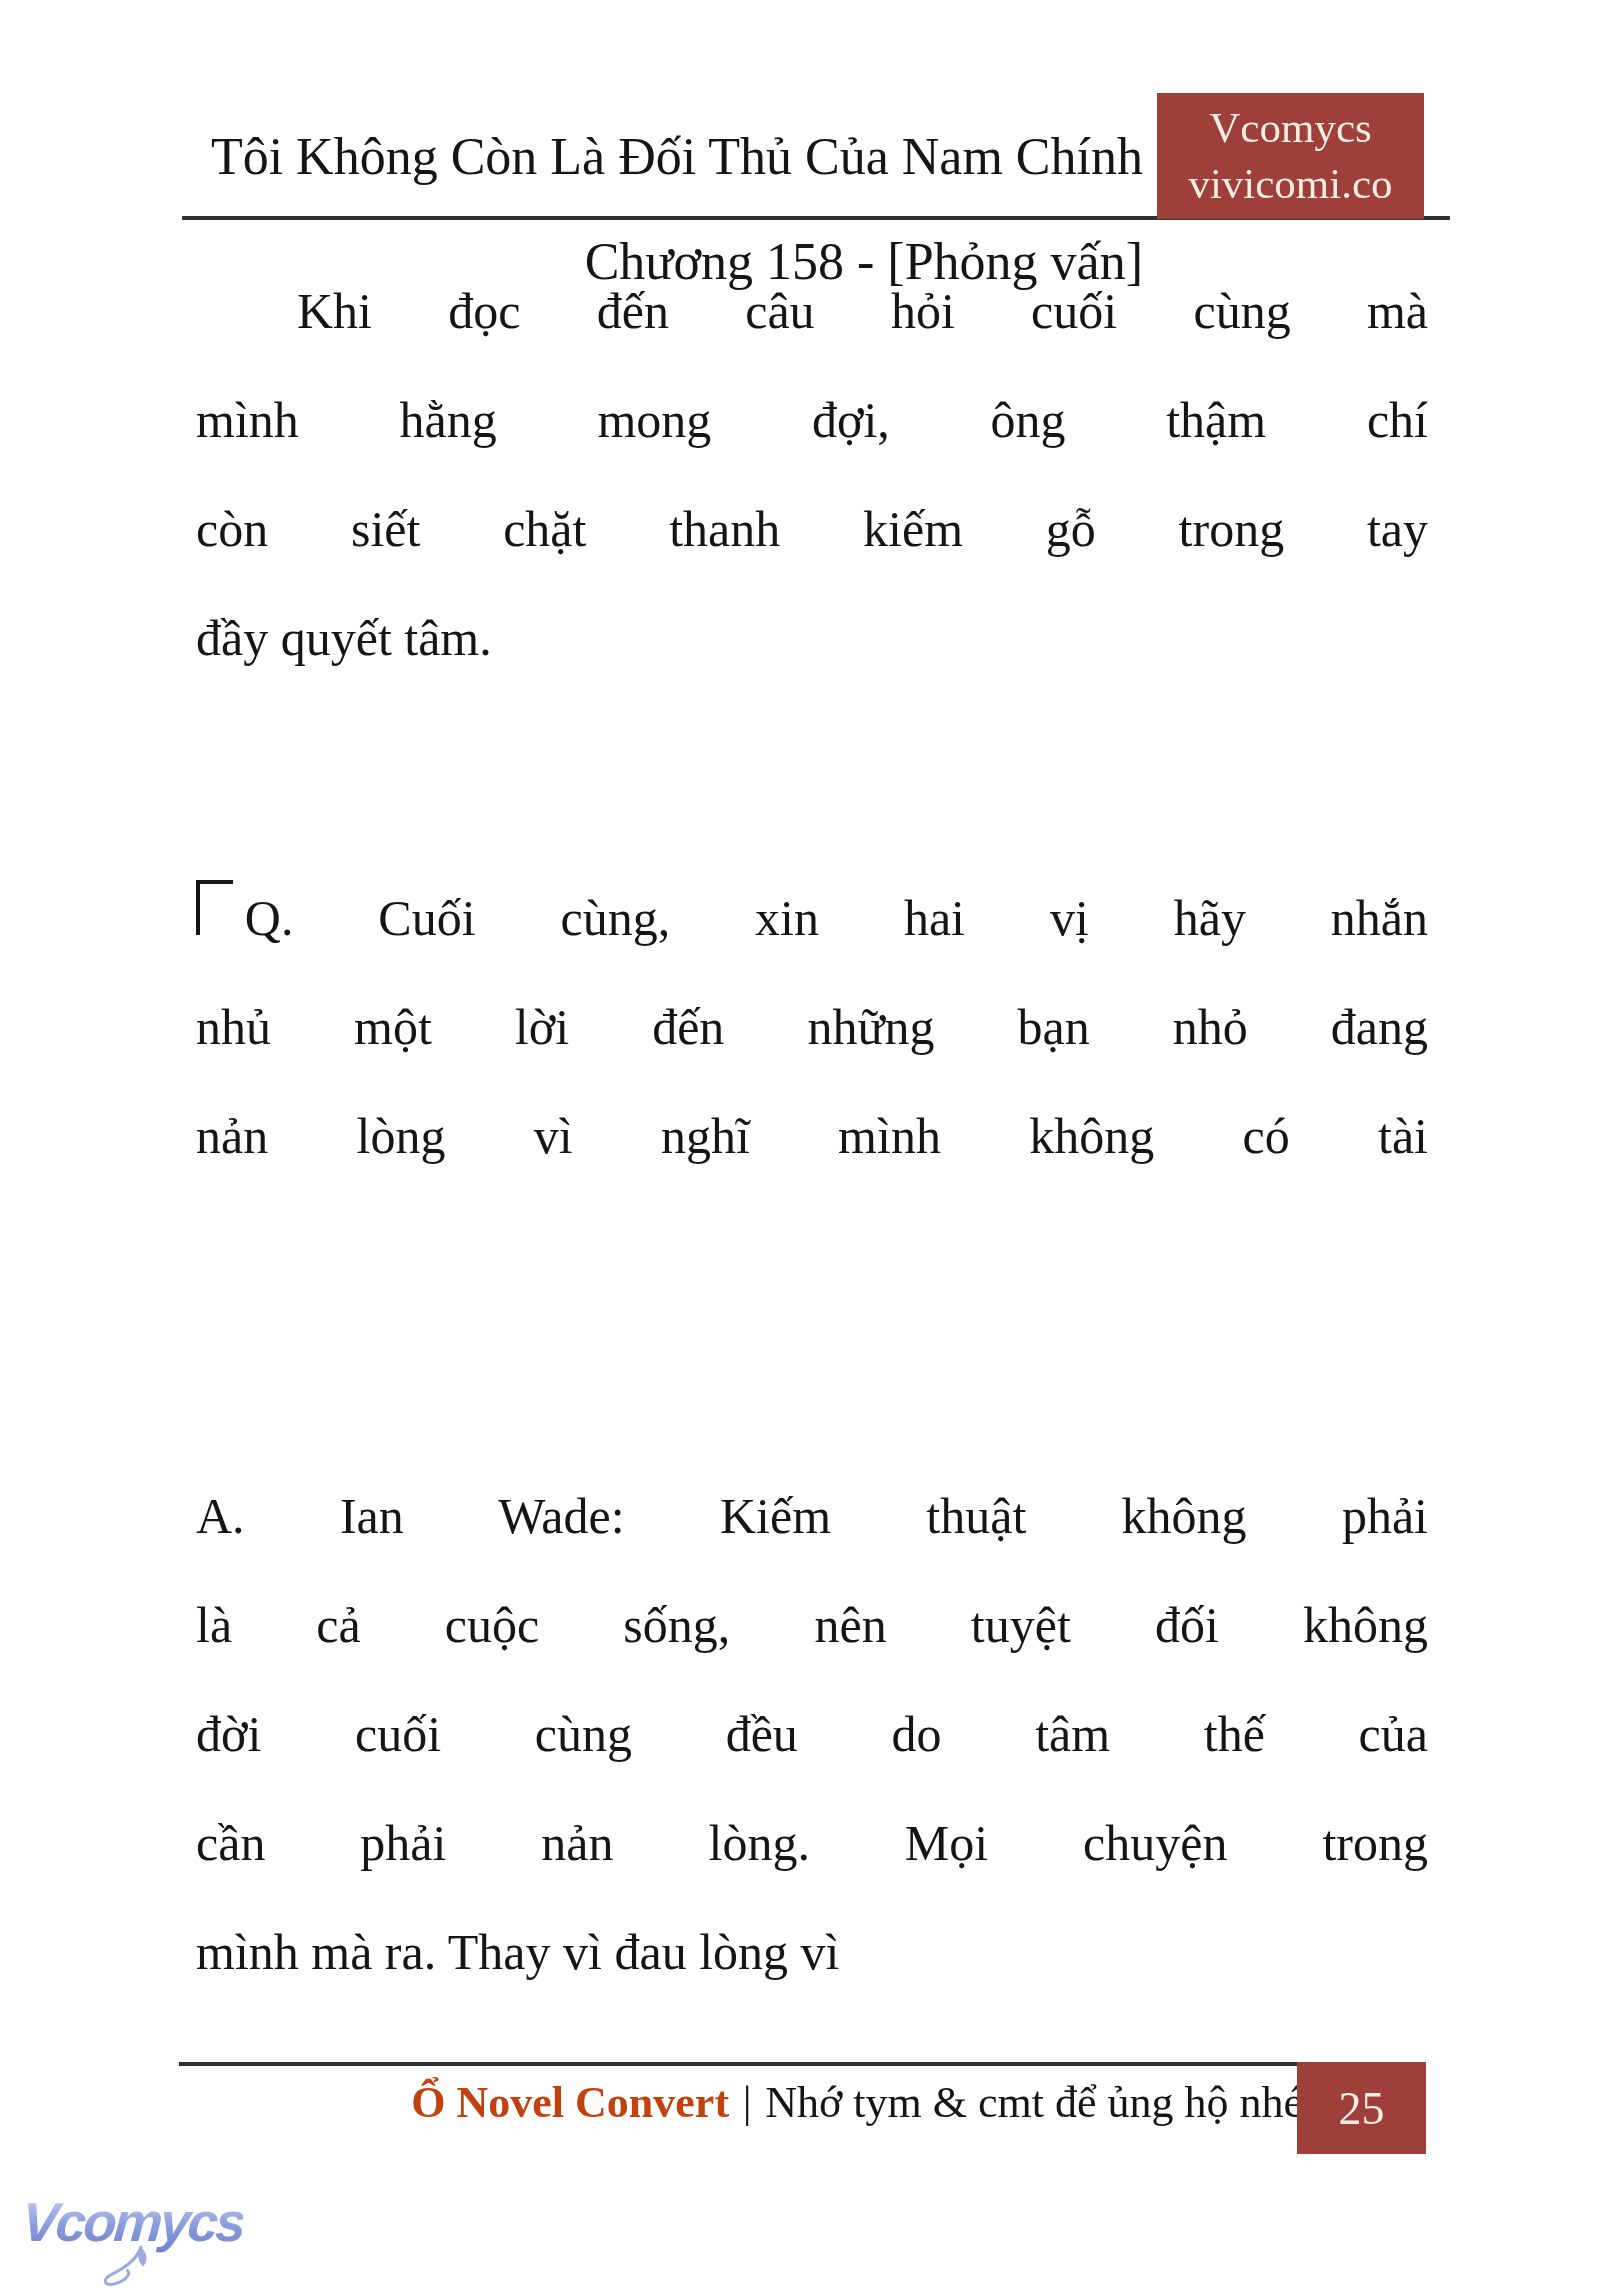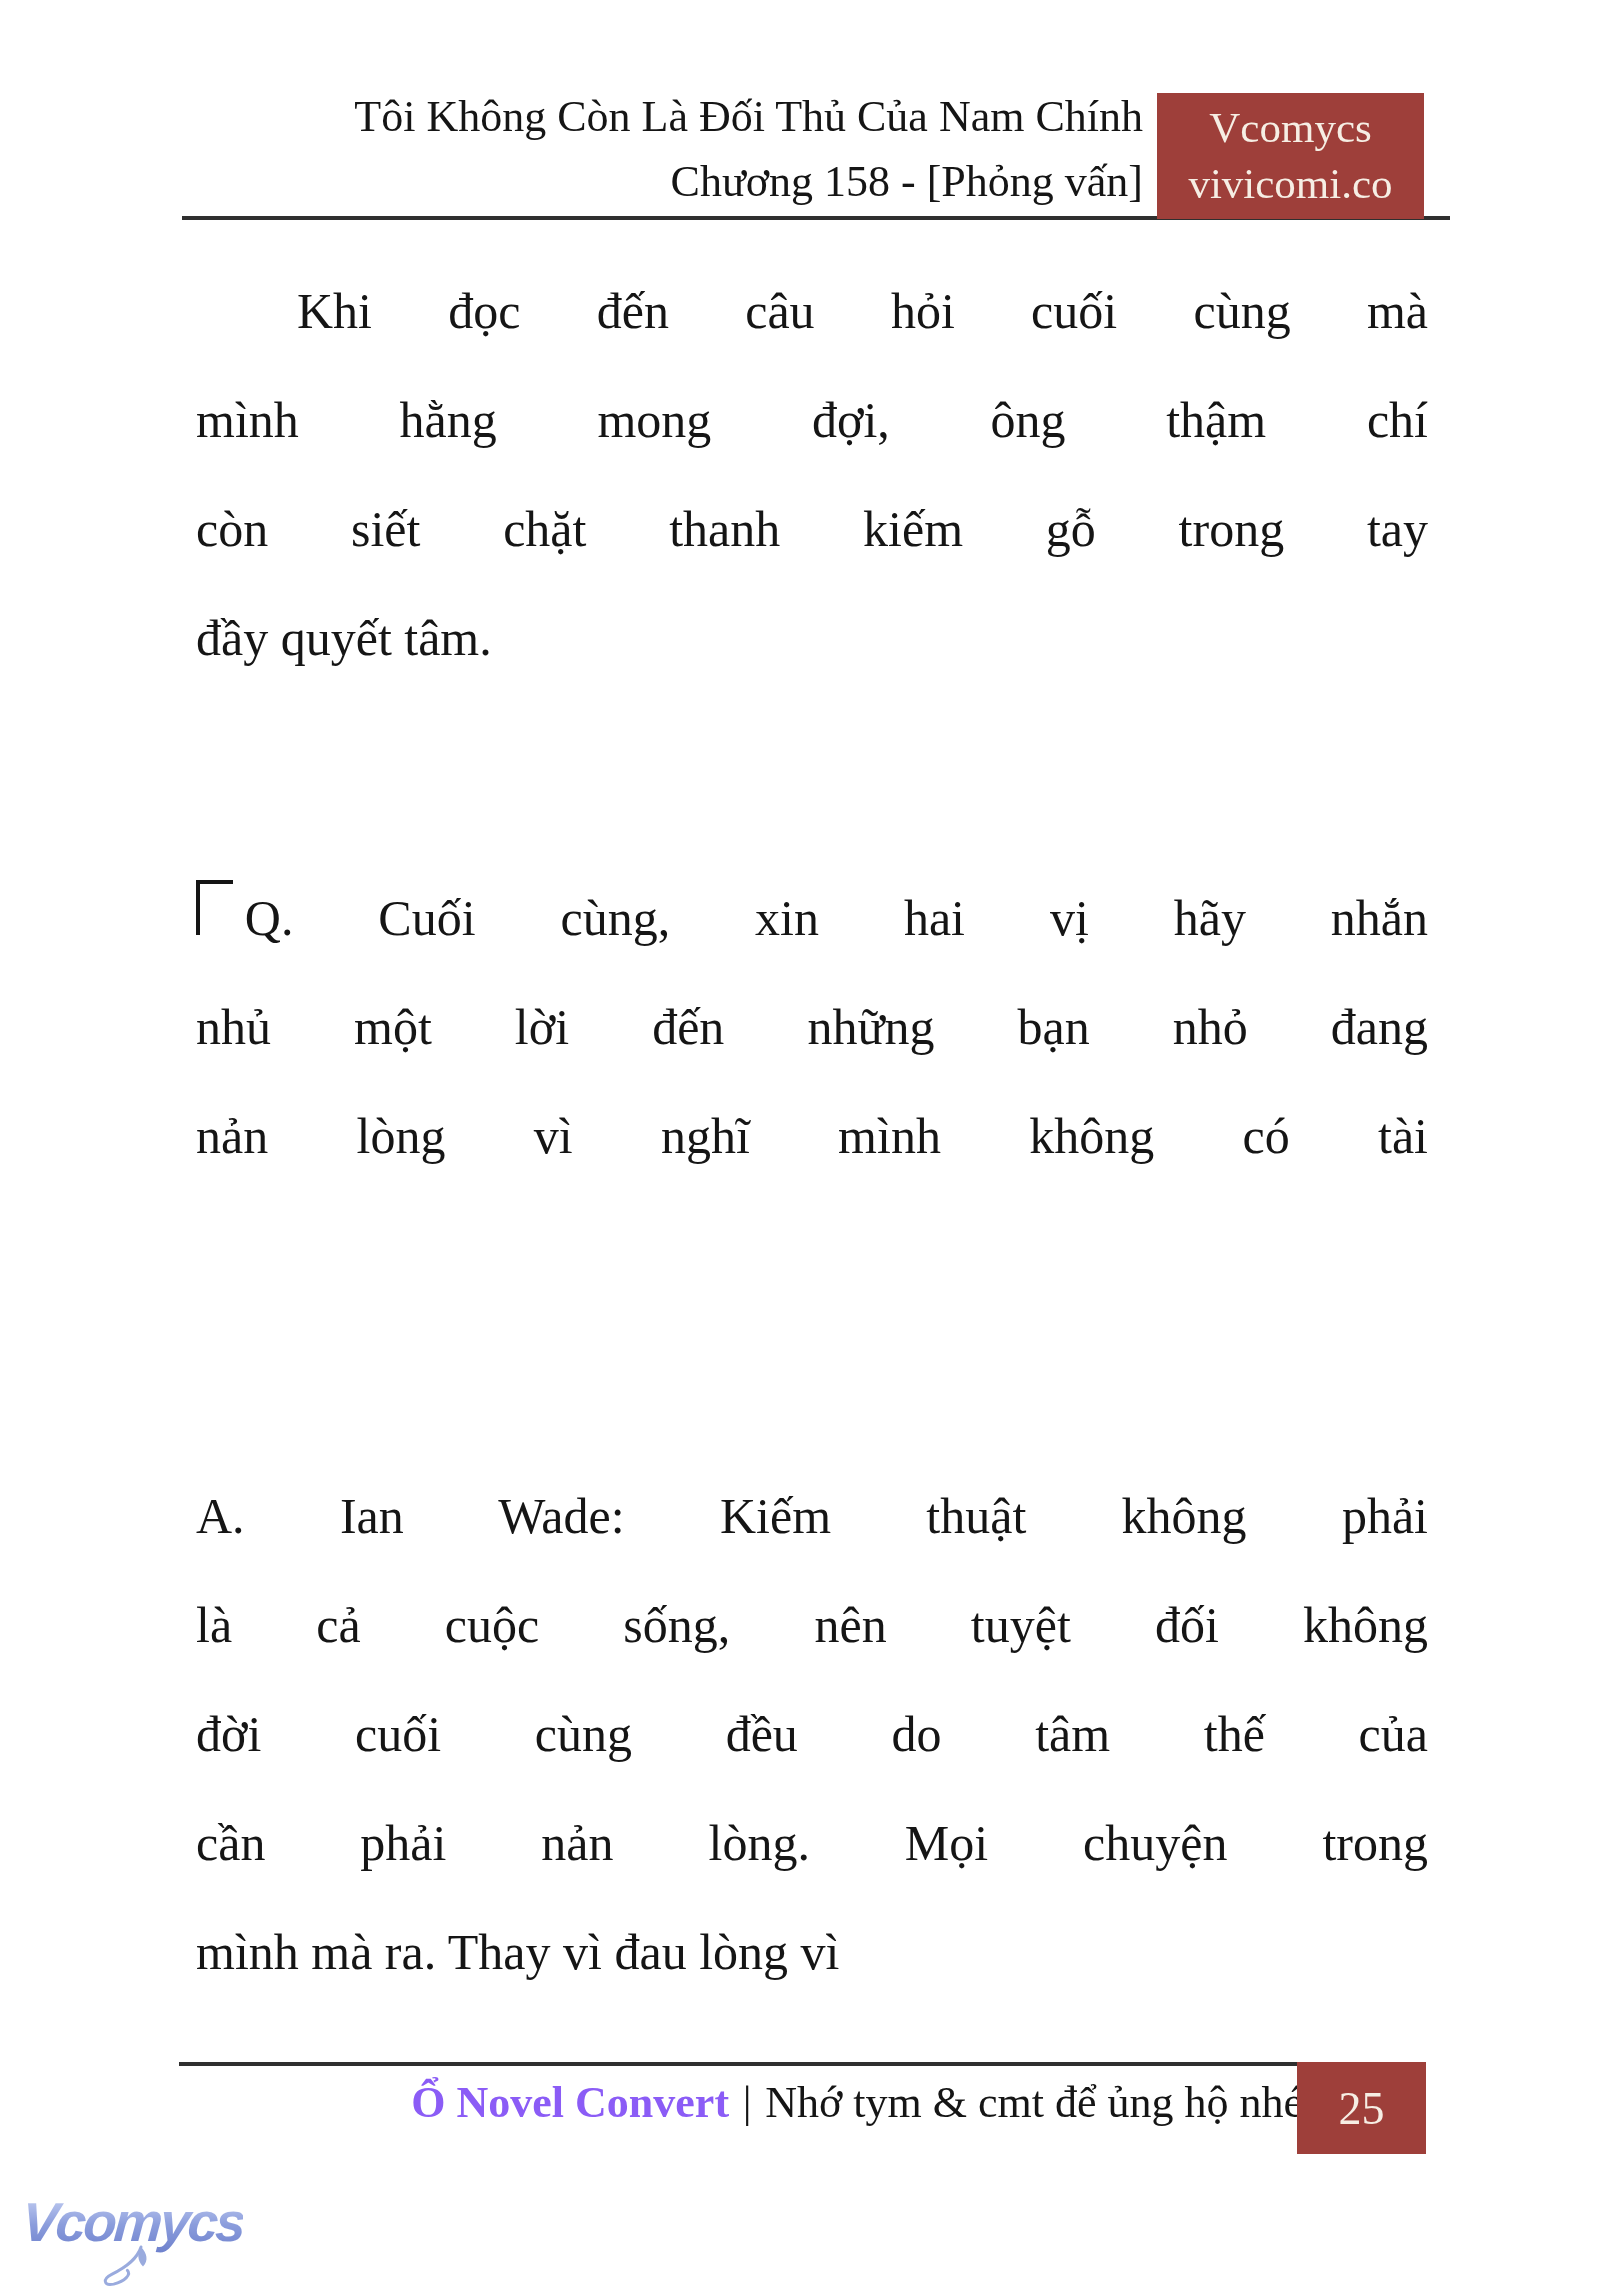--- a/index.html
+++ b/index.html
@@ -11,21 +11,21 @@
     font-family:"Liberation Serif","DejaVu Serif",serif;
     color:#151515;
   }
 
   
   .header-titles{
     position:absolute;left:196px;top:84px;width:947px;
     text-align:right;
   }
   .header-title-line{
-    font-size:44px;line-height:65px;white-space:nowrap;
+    font-size:52px;line-height:65px;white-space:nowrap;margin-top:40px;
   }
   .header-rule{
     position:absolute;left:182px;top:216px;width:1268px;height:3.9px;
     background:#2f2f2f;
   }
   .brand-box{
     position:absolute;left:1157px;top:93px;width:267px;height:126px;
     background:#9e3f3a;color:#f6eee4;
     display:flex;flex-direction:column;align-items:center;justify-content:center;
     text-align:center;z-index:2;
@@ -55,21 +55,21 @@
 
   
   .footer-rule{
     position:absolute;left:179px;top:2062px;width:1133px;height:3.9px;
     background:#2f2f2f;
   }
   .footer-credit{
     position:absolute;right:319px;top:2072px;
     font-size:44px;line-height:61px;white-space:nowrap;
   }
-  .credit-brand{color:#8b5cf6;font-weight:bold;text-align:center;}
+  .credit-brand{color:#c2410c;font-weight:bold;text-align:center;}
   .credit-separator{font-weight:normal;color:#151515;margin:0 13.7px;}
   .page-badge{
     position:absolute;left:1297px;top:2062px;width:129px;height:92px;
     background:#9e3f3a;color:#f6eee4;
     display:flex;align-items:center;justify-content:center;
     font-size:46px;
   }
 
   
   .watermark{

